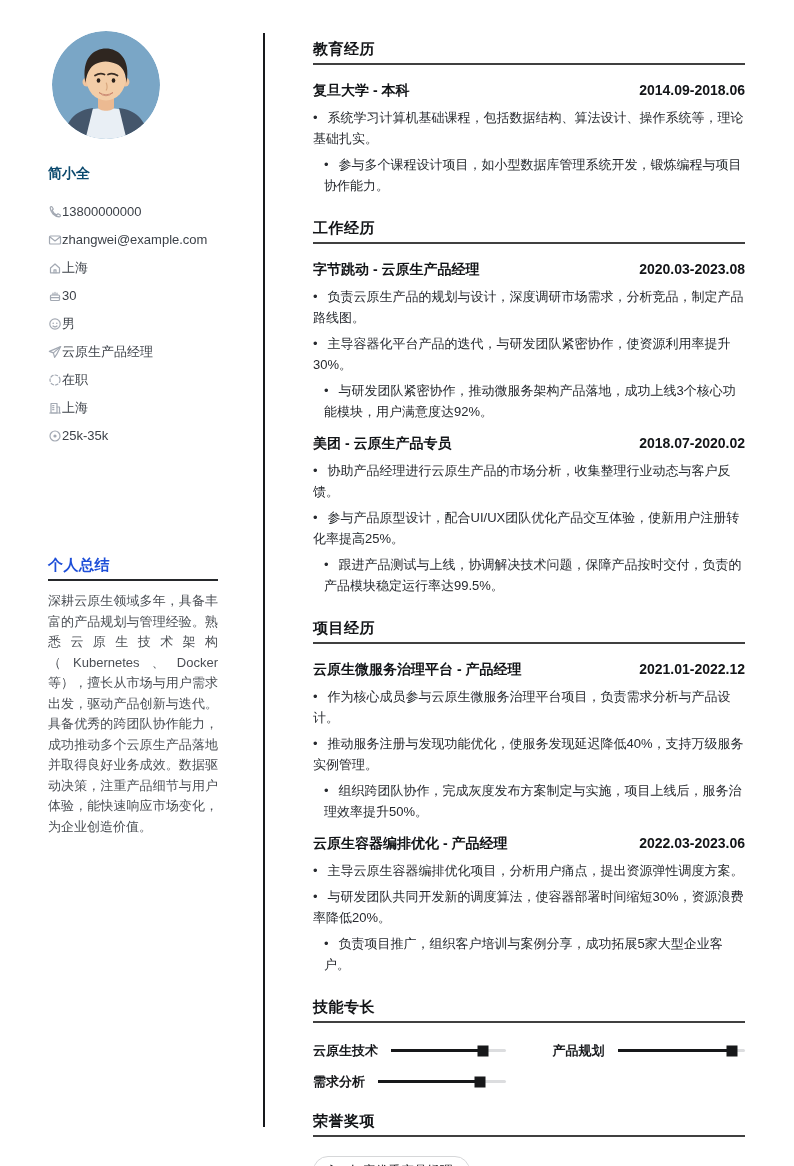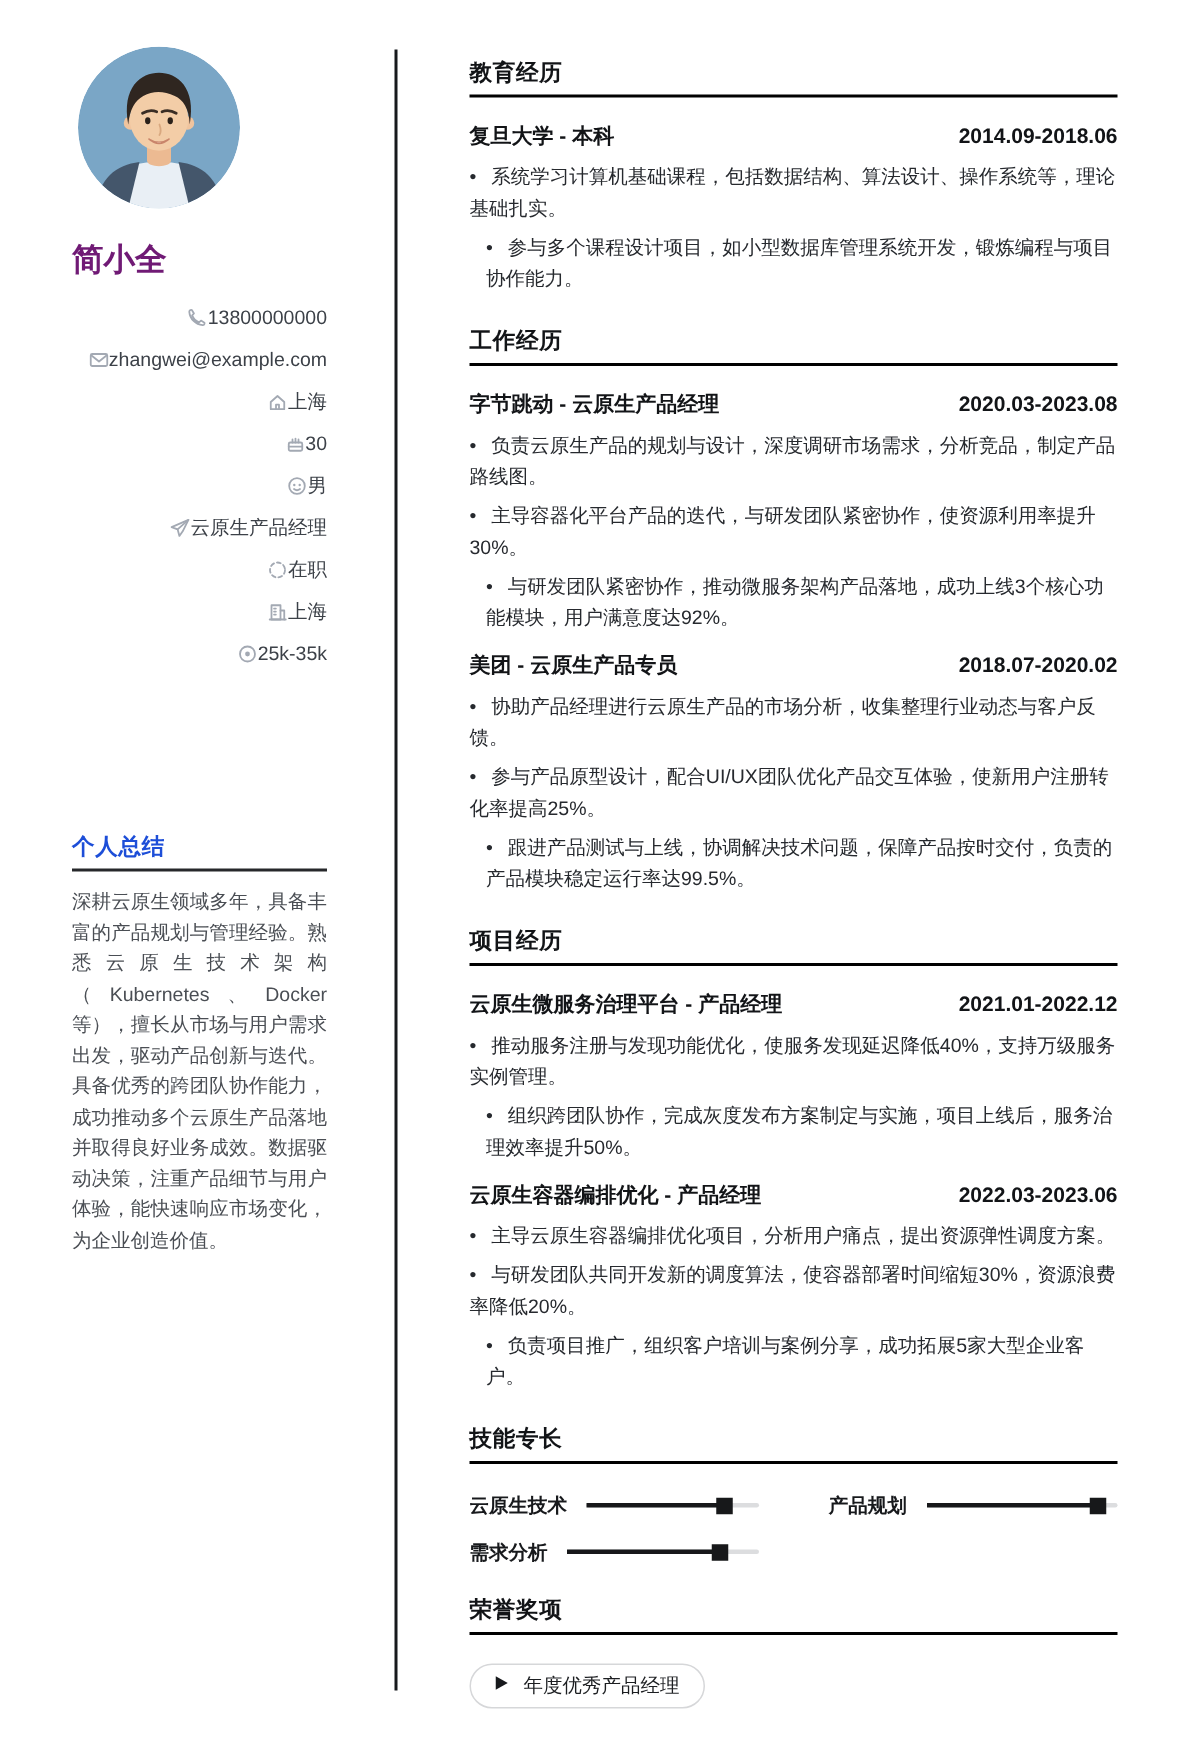--- a/index.html
+++ b/index.html
@@ -2,39 +2,39 @@
 <html><head>
 <meta charset="utf-8">
 <style>
   html,body{margin:0;padding:0;background:#fff;}
   body{font-family:"Liberation Sans","DejaVu Sans",sans-serif;-webkit-font-smoothing:antialiased;}
   .page{position:relative;width:794px;height:1166px;background:#ffffff;overflow:hidden;}
 
   
   .sidebar{position:absolute;left:48px;top:31px;width:170px;}
   .avatar{width:108px;height:108px;border-radius:50%;overflow:hidden;margin-left:4px;}
-  .person-name{margin-top:22px;font-size:21px;line-height:25px;font-weight:700;color:#701a75;}
+  .person-name{margin-top:22px;font-size:14px;line-height:25px;font-weight:700;color:#0c4a6e;}
   .contacts{margin-top:17px;}
-  .contact-item{display:flex;align-items:center;margin-bottom:11px;height:17px;justify-content:flex-end;}
+  .contact-item{display:flex;align-items:center;margin-bottom:11px;height:17px;}
   .contact-item svg{flex:0 0 auto;display:block;}
   .contact-value{font-size:13px;color:#3c4148;line-height:17px;}
 
   .summary{margin-top:112px;}
   .side-title{font-size:15px;line-height:17px;font-weight:700;color:#1d4ed8;
               padding-bottom:6px;border-bottom:2px solid #26282b;letter-spacing:.5px;}
   .summary-text{margin-top:10px;font-size:13px;line-height:20.5px;color:#4a4e54;text-align:justify;}
 
   
   .vdivider{position:absolute;left:263px;top:33px;width:2px;height:1094px;background:#17191c;}
 
   
   .main{position:absolute;left:313px;top:40px;width:432px;}
   .section + .section{margin-top:23px;}
   .section-title{font-size:15px;line-height:17px;font-weight:700;color:#121417;
-                 padding-bottom:6px;border-bottom:2px solid #000000;margin-bottom:17px;letter-spacing:.5px;}
+                 padding-bottom:6px;border-bottom:2px solid #404040;margin-bottom:17px;letter-spacing:.5px;}
   .entry + .entry{margin-top:13px;}
   .entry-head{display:flex;justify-content:space-between;align-items:baseline;margin-bottom:9px;}
   .entry-title{font-size:14px;font-weight:700;color:#121417;line-height:16px;}
   .entry-period{font-size:14px;font-weight:700;color:#121417;white-space:nowrap;line-height:16px;}
   .bullet{font-size:13px;line-height:21px;color:#26292e;margin-bottom:5px;}
   .bullet:last-child{margin-bottom:0;margin-left:11px;}
   .bullet::before{content:"•";margin-right:10px;}
 
   
   .skills-grid{display:grid;grid-template-columns:1fr 1fr;column-gap:47px;row-gap:16px;padding-top:3px;}
@@ -198,20 +198,21 @@
       </div>
     </div>
 
     <div class="section">
       <div class="section-title">项目经历</div>
       <div class="entry">
         <div class="entry-head">
           <span class="entry-title">云原生微服务治理平台 - 产品经理</span>
           <span class="entry-period">2021.01-2022.12</span>
         </div>
+        <div class="bullet">作为核心成员参与云原生微服务治理平台项目，负责需求分析与产品设计。</div>
         <div class="bullet">推动服务注册与发现功能优化，使服务发现延迟降低40%，支持万级服务实例管理。</div>
         <div class="bullet">组织跨团队协作，完成灰度发布方案制定与实施，项目上线后，服务治理效率提升50%。</div>
       </div>
       <div class="entry">
         <div class="entry-head">
           <span class="entry-title">云原生容器编排优化 - 产品经理</span>
           <span class="entry-period">2022.03-2023.06</span>
         </div>
         <div class="bullet">主导云原生容器编排优化项目，分析用户痛点，提出资源弹性调度方案。</div>
         <div class="bullet">与研发团队共同开发新的调度算法，使容器部署时间缩短30%，资源浪费率降低20%。</div>

